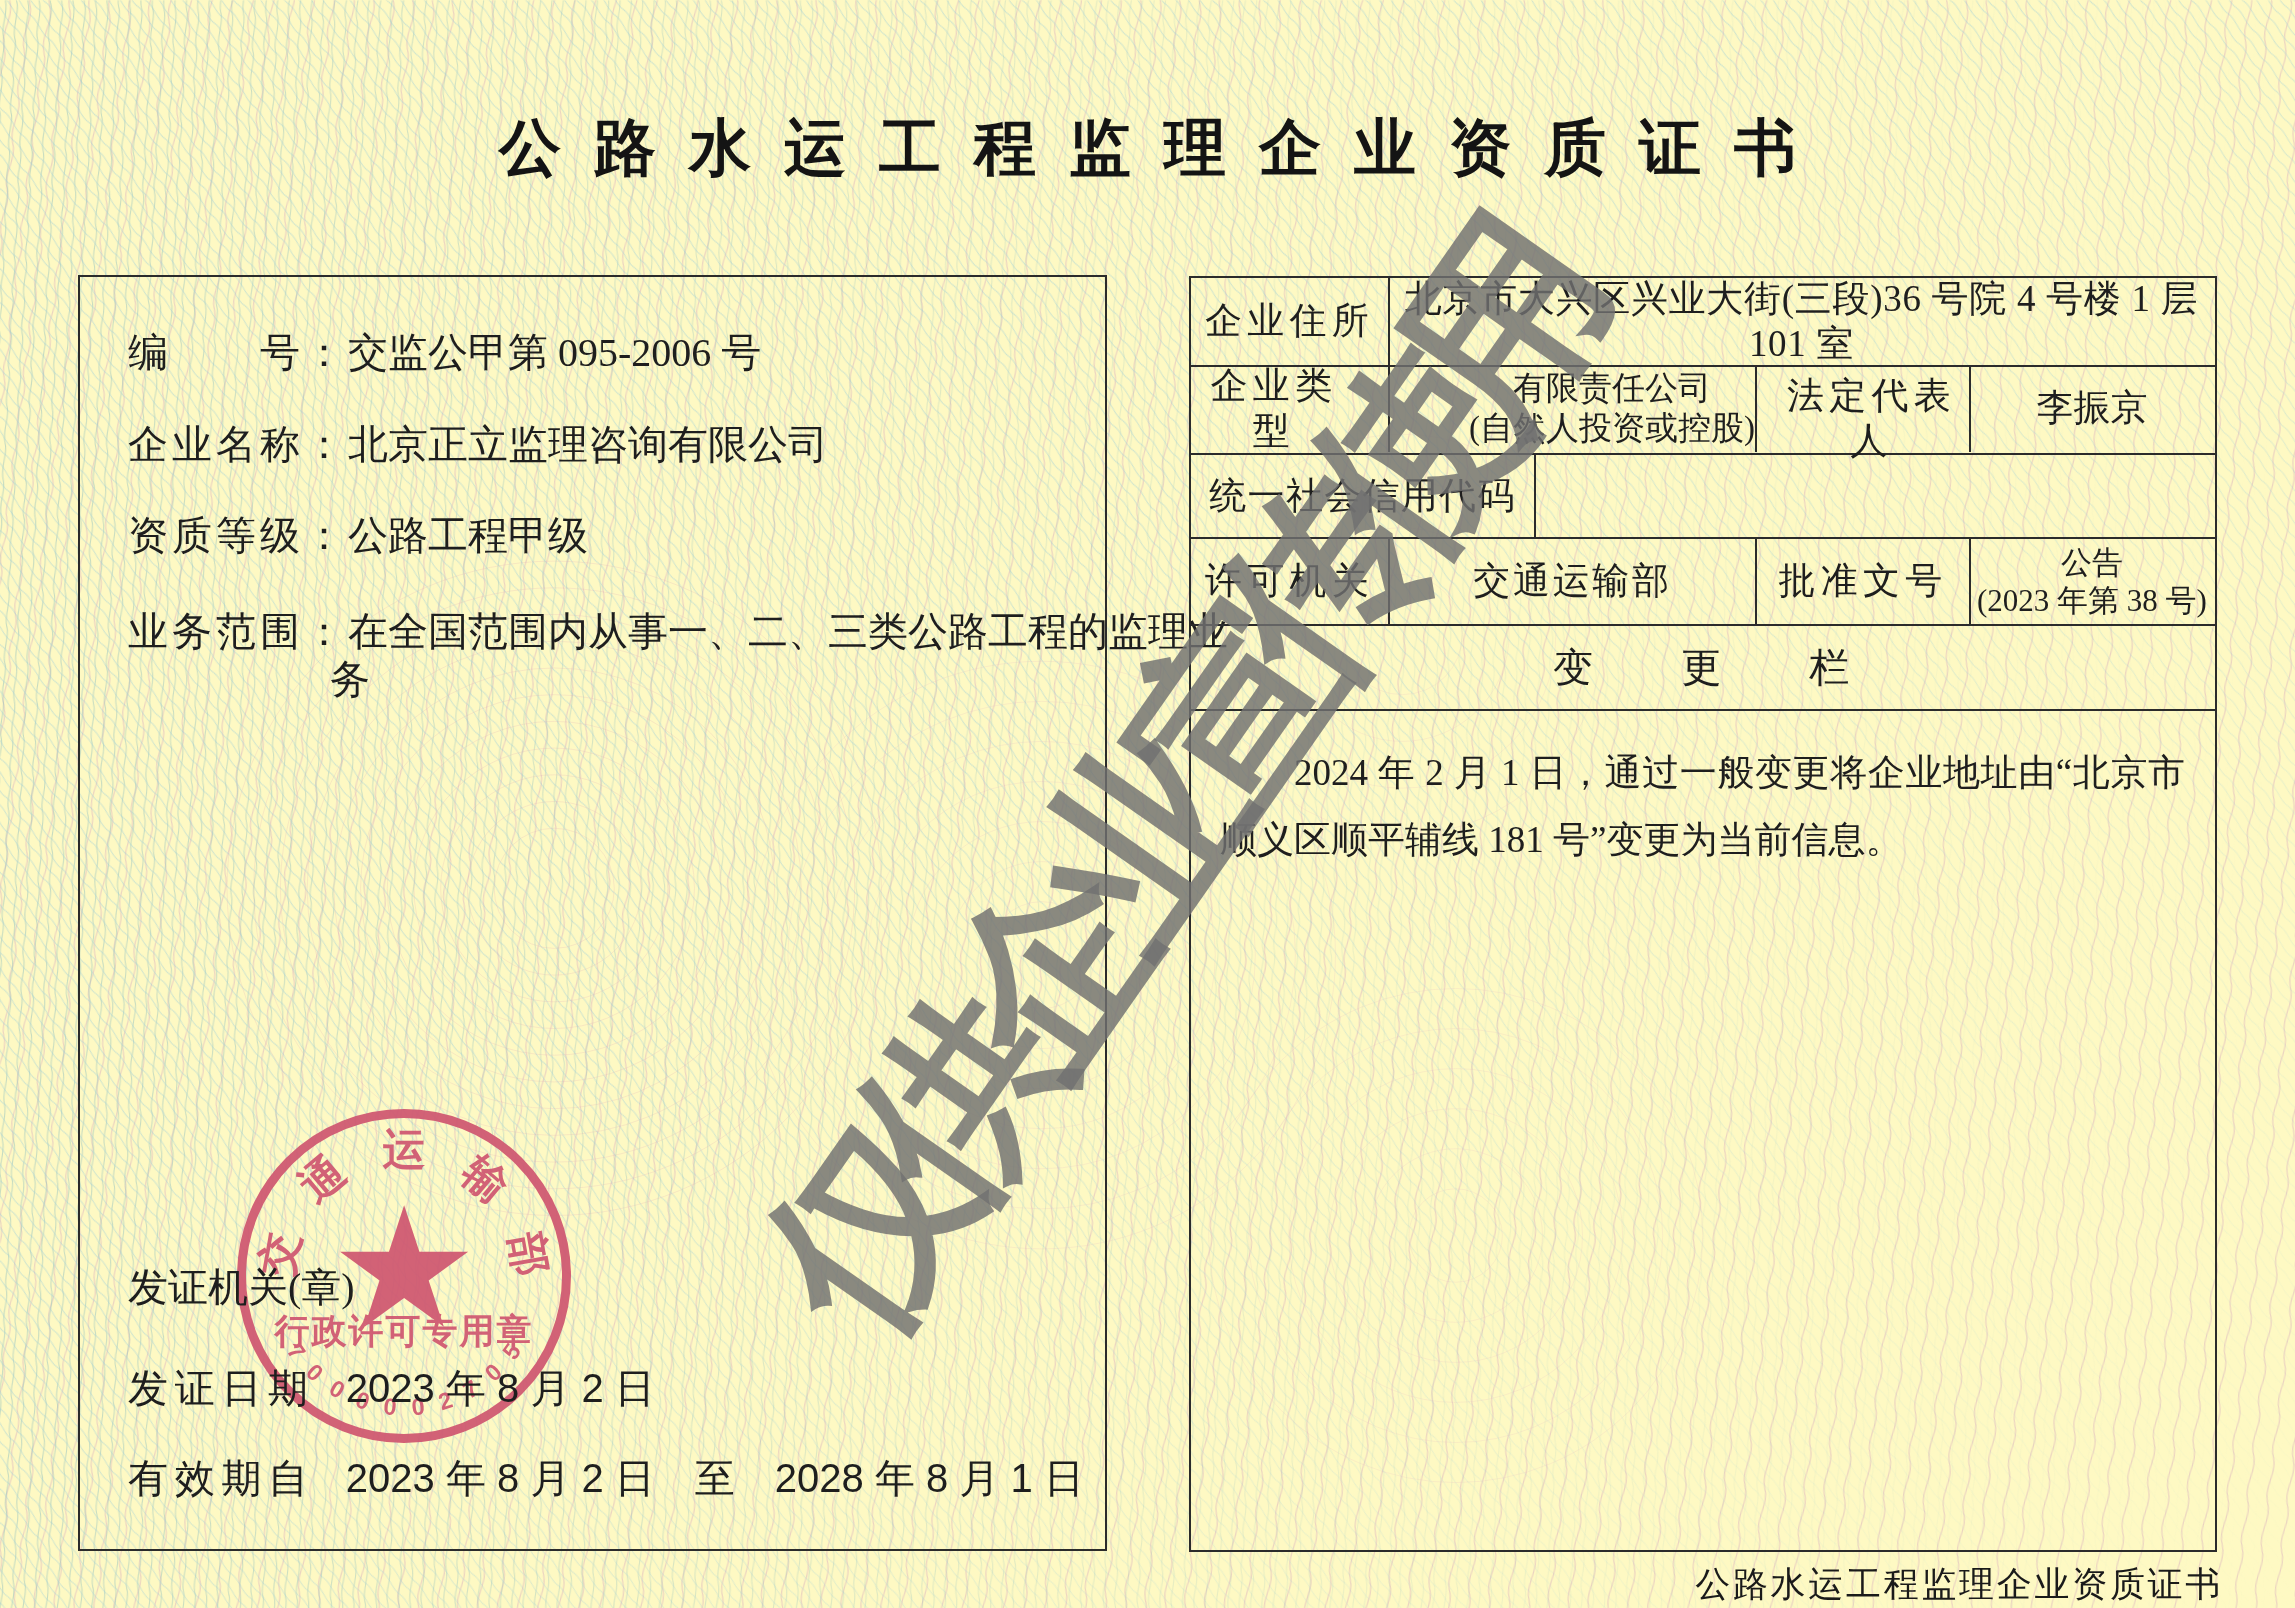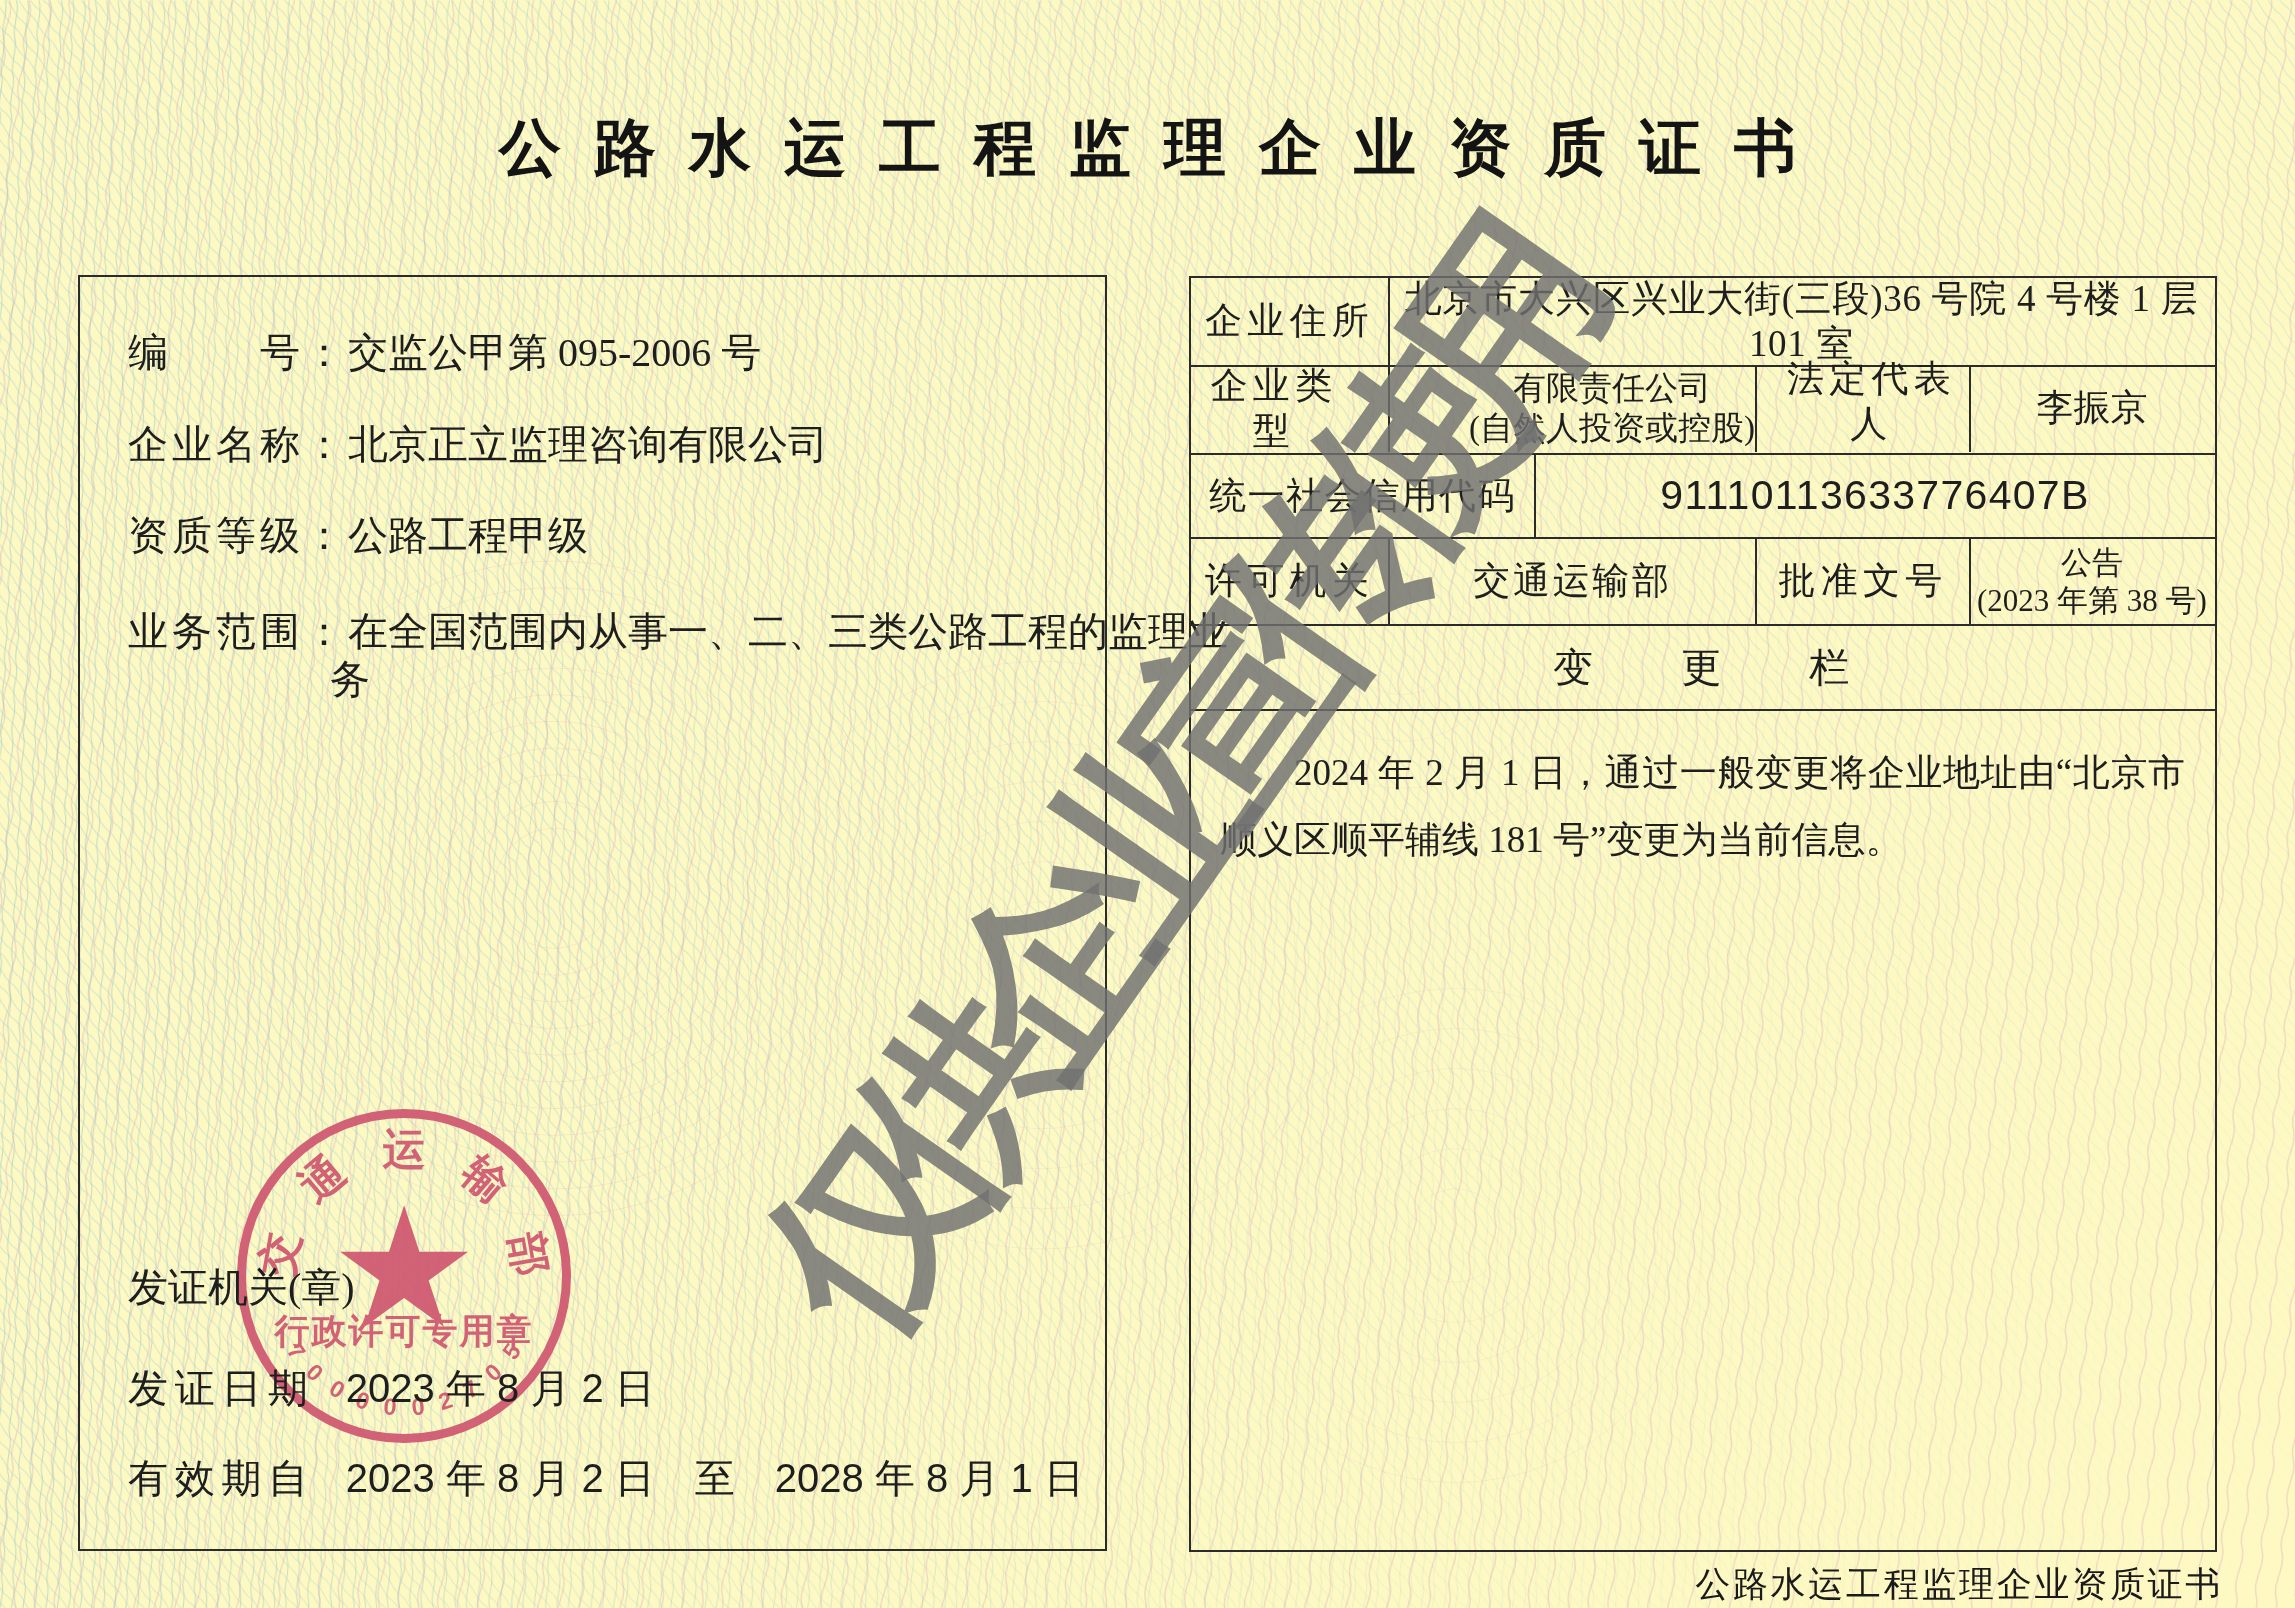--- a/index.html
+++ b/index.html
@@ -227,25 +227,24 @@
     <div class="cell lab-sp" style="left:0;top:0;width:197px;height:87px;">企业住所</div>
     <div class="cell addr" style="left:199px;top:0;width:823px;height:87px;">北京市大兴区兴业大街(三段)36 号院 4 号楼 1 层 101 室</div>
 
     <div class="cell lab-sp" style="left:0;top:87px;width:166px;height:87px;">企业类型</div>
     <div class="cell" style="left:199px;top:87px;width:365px;height:87px;font-size:33px;justify-content:flex-end;">
       <span class="two">
         <span>有限责任公司</span><br>
         <span>(自然人投资或控股)</span>
       </span>
     </div>
-    <div class="cell lab-sp" style="left:566px;top:80px;width:212px;height:87px;padding-left:17px;">法定代表人</div>
+    <div class="cell lab-sp" style="left:566px;top:97px;width:212px;height:87px;padding-left:17px;">法定代表人</div>
     <div class="cell" style="left:780px;top:87px;width:242px;height:87px;text-align:right;">李振京</div>
 
     <div class="cell" style="left:0;top:177px;width:343px;height:82px;letter-spacing:1.3px;">统一社会信用代码</div>
-    <div class="cell code" style="left:345px;top:177px;width:678px;height:82px;">91110113633776407B</div>
 
     <div class="cell lab-sp" style="left:0;top:261px;width:197px;height:85px;">许可机关</div>
     <div class="cell" style="left:199px;top:261px;width:365px;height:85px;letter-spacing:2.7px;">交通运输部</div>
     <div class="cell lab-sp" style="left:566px;top:261px;width:212px;height:85px;">批准文号</div>
     <div class="cell" style="left:780px;top:261px;width:242px;height:85px;font-size:31px;">
       <span class="two">
         <span>公告</span><br>
         <span>(2023 年第 38 号)</span>
       </span>
     </div>

